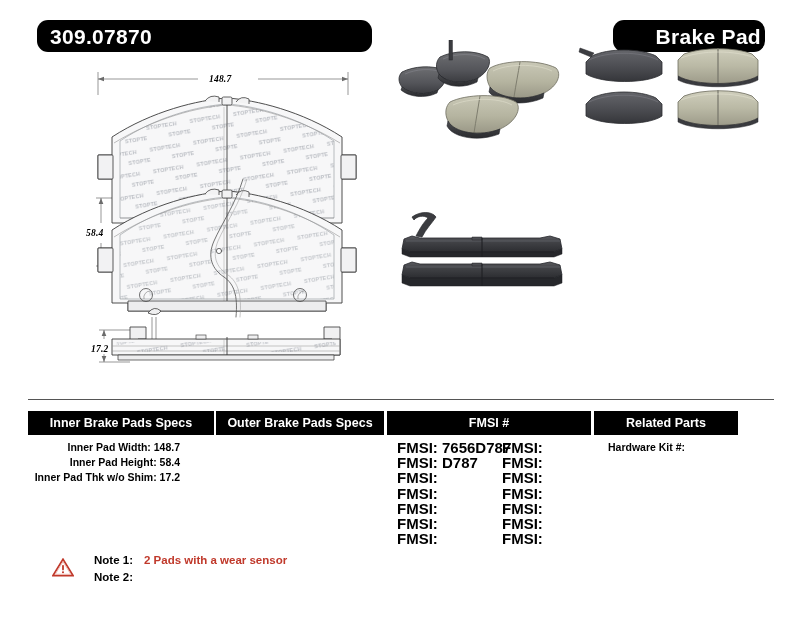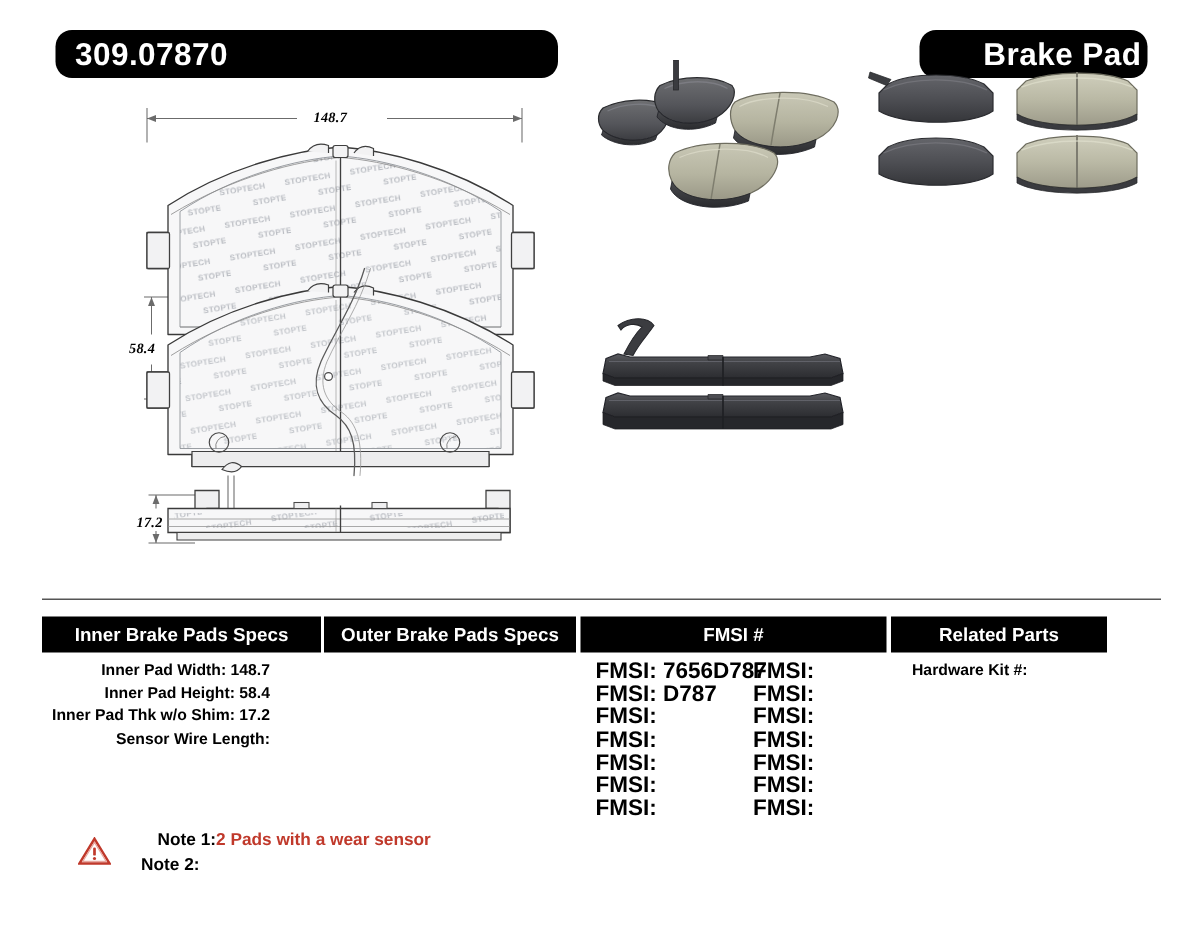--- a/index.html
+++ b/index.html
@@ -165,21 +165,21 @@
     width: 22px; height: 19px;
   }
   .note-row {
     position: absolute;
     left: 42px;
     height: 17px;
     display: flex;
     align-items: baseline;
     white-space: nowrap;
   }
-  #note-row-1 { top: 0px; text-align: right; }
+  #note-row-1 { top: 0px; }
   #note-row-2 { top: 17px; }
   .note-label {
     font-size: 11.5px;
     font-weight: bold;
     width: 50px;
   }
   .note-value {
     font-size: 11.5px;
     font-weight: bold;
   }
@@ -524,21 +524,20 @@
     <span>Related Parts</span>
   </div>
 
   <div class="vdiv" style="left:385px"></div>
   <div class="vdiv" style="left:592px"></div>
 
   <div class="col" id="col-inner">
     <div class="spec-line">Inner Pad Width: 148.7</div>
     <div class="spec-line">Inner Pad Height: 58.4</div>
     <div class="spec-line">Inner Pad Thk w/o Shim: 17.2</div>
-    <div class="spec-line">Sensor Wire Length:</div>
   </div>
 
 
   <div class="col" id="col-fmsi">
     <div class="fmsi-grid">
       <div class="fmsi-sub left">
         <div class="fmsi-line">FMSI:  7656D787</div>
         <div class="fmsi-line">FMSI:  D787</div>
         <div class="fmsi-line">FMSI:</div>
         <div class="fmsi-line">FMSI:</div>

